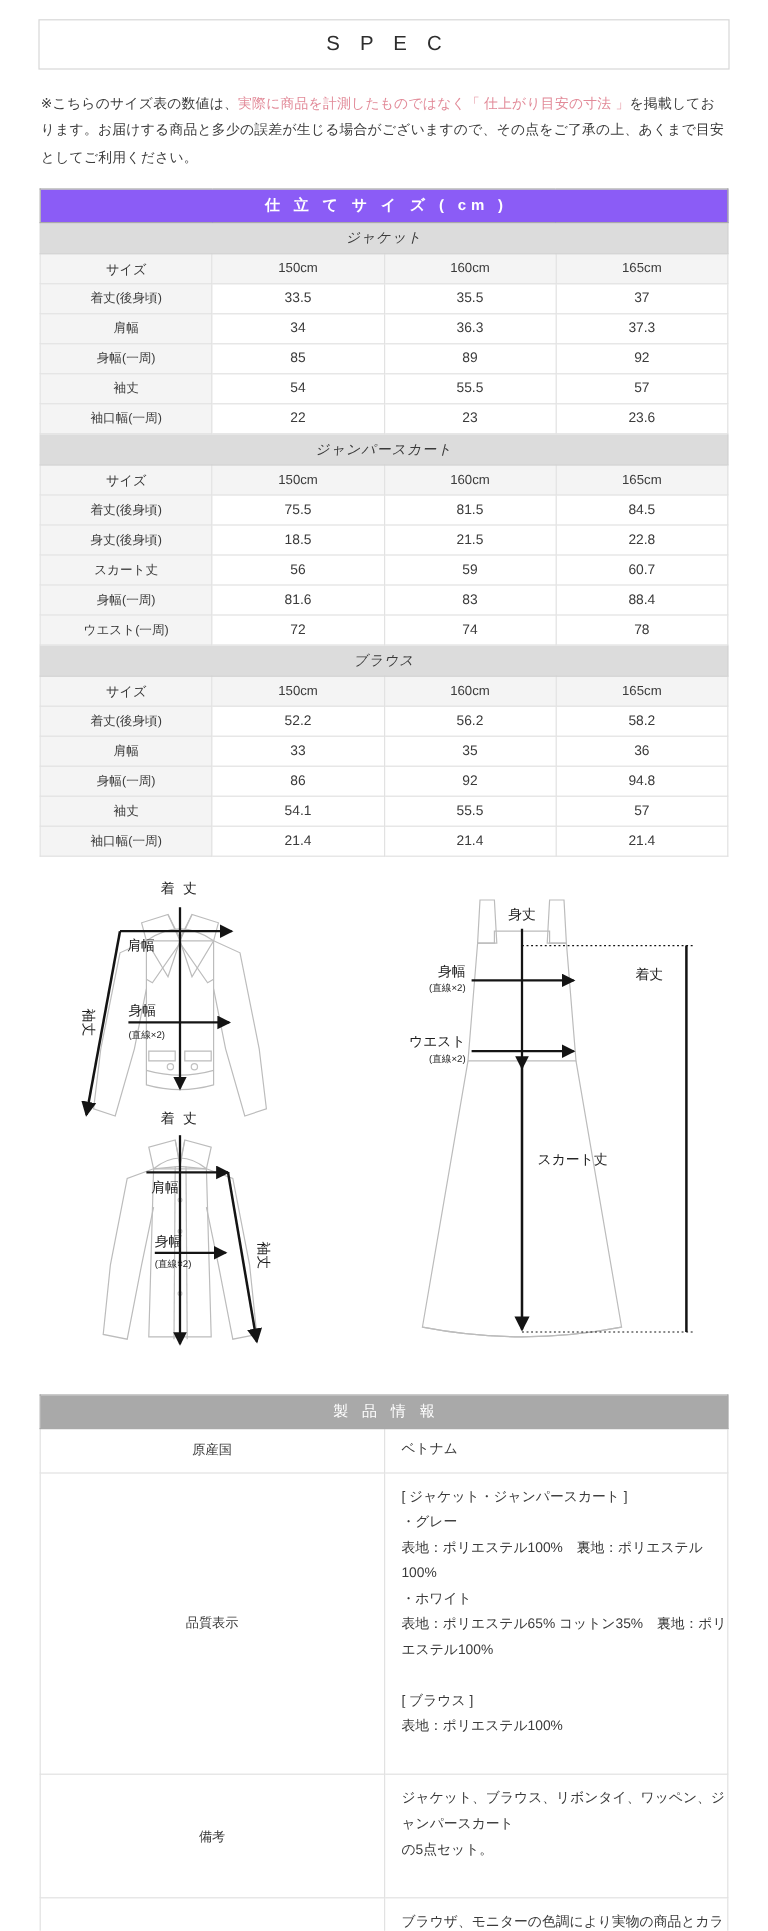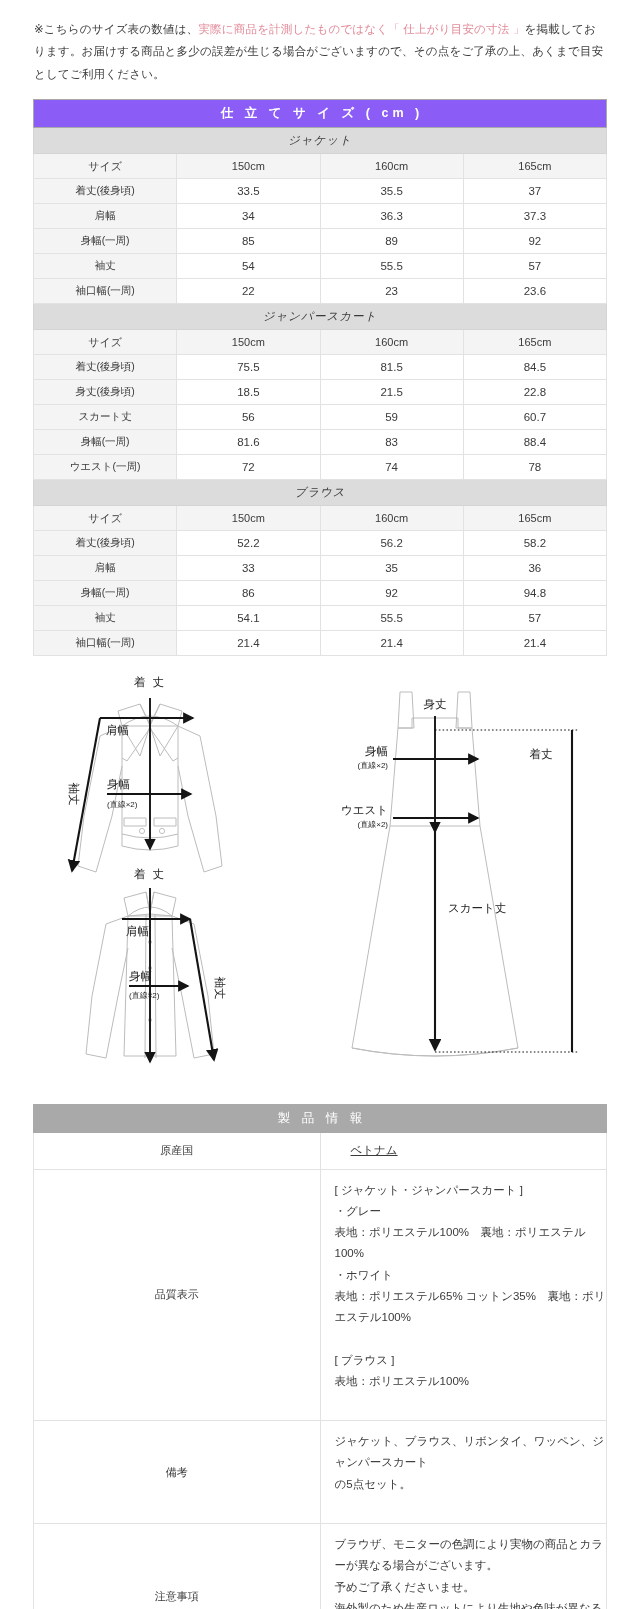--- a/index.html
+++ b/index.html
@@ -132,27 +132,30 @@
     vertical-align: middle;
   }
   .ptbl .rval {
     font-size: 11.5px;
     line-height: 1.85;
     padding: 10px 0 28px 14px;
     background: #ffffff;
     vertical-align: middle;
     white-space: pre-line;
   }
-  .ptbl .rval.one { padding: 7px 0 7px 30px; text-decoration: underline; }
+  .ptbl .rval.one { padding: 7px 0 7px 14px; }
 </style>
 </head>
 <body>
 
 <div class="page">
 
+  <div class="spec-title-wrap">
+    <div class="spec-title">S P E C</div>
+  </div>
 
   <p class="notice"><span>※こちらのサイズ表の数値は、</span><span class="accent">実際に商品を計測したものではなく「 仕上がり目安の寸法 」</span><span>を掲載しております。お届けする商品と多少の誤差が生じる場合がございますので、その点をご了承の上、あくまで目安としてご利用ください。</span></p>
 
   <table class="tbl">
     <tbody>
         <tr>
           <td class="main-head" colspan="4">仕 立 て サ イ ズ ( cm )</td>
         </tr>
         <tr>
           <td class="cat-head" colspan="4">ジャケット</td>

